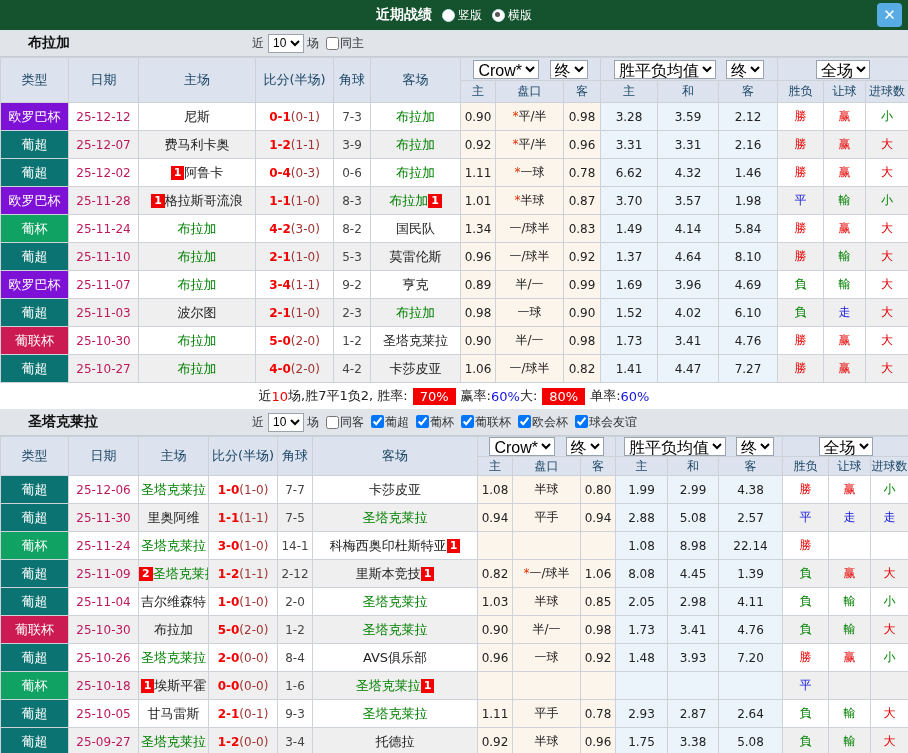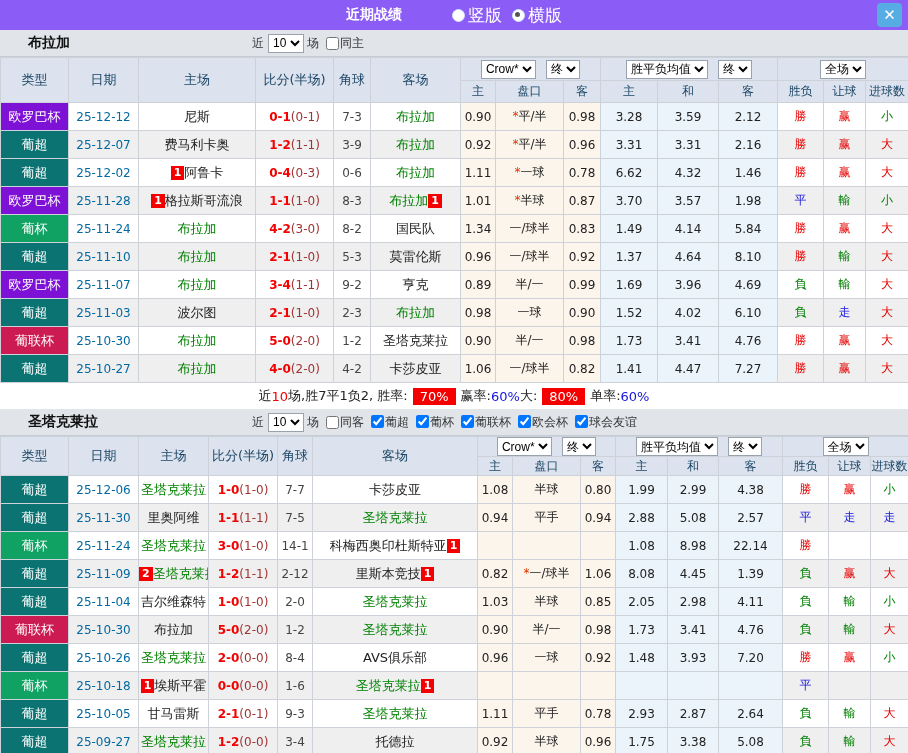--- a/index.html
+++ b/index.html
@@ -1,47 +1,47 @@
 <!DOCTYPE html>
 <html><head>
 <meta charset="utf-8">
 <style>
   html,body{margin:0;padding:0;}
   body{width:908px;height:753px;overflow:hidden;background:#fff;
        font-family:"DejaVu Sans","Liberation Sans",sans-serif;font-size:12px;color:#222;}
 
   
-  .titlebar{height:30px;background:#8b5cf6;position:relative;display:flex;align-items:center;justify-content:center;}
+  .titlebar{height:30px;background:#14532d;position:relative;display:flex;align-items:center;justify-content:center;}
   .titlebar .ttl{color:#fff;font-weight:bold;font-size:14px;}
-  .radio-group{display:inline-flex;align-items:center;color:#fff;font-size:17px;font-weight:normal;padding-left:40px;}
+  .radio-group{display:inline-flex;align-items:center;color:#fff;font-size:12px;font-weight:normal;}
   .radio{display:inline-block;width:11px;height:11px;border-radius:50%;background:#fff;border:1px solid #cfe7f7;
          margin:0 3px 0 10px;position:relative;vertical-align:middle;cursor:pointer;}
   .radio.sel::after{content:'';position:absolute;left:2px;top:2px;width:5px;height:5px;border-radius:50%;background:#555;}
   .close-btn{position:absolute;right:6px;top:3px;width:25px;height:24px;background:#57ace4;border-radius:4px;
              color:#fff;text-align:center;line-height:24px;font-size:15px;font-weight:bold;cursor:pointer;}
 
   
   .section-head{height:26px;background:#e1e5ea;display:flex;align-items:center;border-bottom:1px solid #c6ccd4;}
   .team-name{font-weight:bold;font-size:14px;color:#111;padding-left:28px;width:252px;box-sizing:border-box;}
   .filters{display:flex;align-items:center;color:#333;font-size:12px;}
   .filters select{font-size:12px;height:19px;margin:0 3px;border:1px solid #9aa3ad;background:#fff;}
   .filters input[type=checkbox]{width:13px;height:13px;margin:0 1px 0 6px;vertical-align:-2px;}
   .filters .lbl{margin-right:1px;}
 
   
   table{border-collapse:collapse;table-layout:fixed;width:908px;font-size:12px;}
   th,td{border:1px solid #cdd2d9;text-align:center;overflow:hidden;white-space:nowrap;padding:0;}
   thead th{background:#dce3ee;color:#1c4666;font-weight:normal;font-size:13px;}
-  thead select{font-size:12px;height:19px;border:1px solid #9aa3ad;background:#fff;margin:0 3px;}
+  thead select{font-size:16px;height:19px;border:1px solid #9aa3ad;background:#fff;margin:0 3px;}
   .t1 thead tr.h1 th{height:22px;} .t1 thead tr.h2 th{height:21px;font-size:12px;}
   .t2 thead tr.h1 th{height:19px;} .t2 thead tr.h2 th{height:18px;font-size:12px;}
   tbody tr{height:28px;background:#fff;}
   tbody tr:nth-child(even){background:#efefef;}
   td.c-type{color:#fff;font-size:13px;}
-  td.c-date{color:#0369a1;}
+  td.c-date{color:#be185d;}
   td.c-team{color:#222;font-size:13px;}
   td.c-team.focus{color:#008000;}
   td.c-corner{color:#444;}
   td.c-odds{background:#fcf5ec;}
   td.c-avg{background:#eaf4fa;}
   .score-full{color:#f40000;font-weight:bold;}
   .score-half{color:#a03434;}
   .star{color:#e03000;}
   .red{color:#e60000;} .green{color:#008000;} .blue{color:#1515dd;}
   .card{display:inline-block;background:#f40000;color:#fff;font-size:11px;font-weight:bold;

